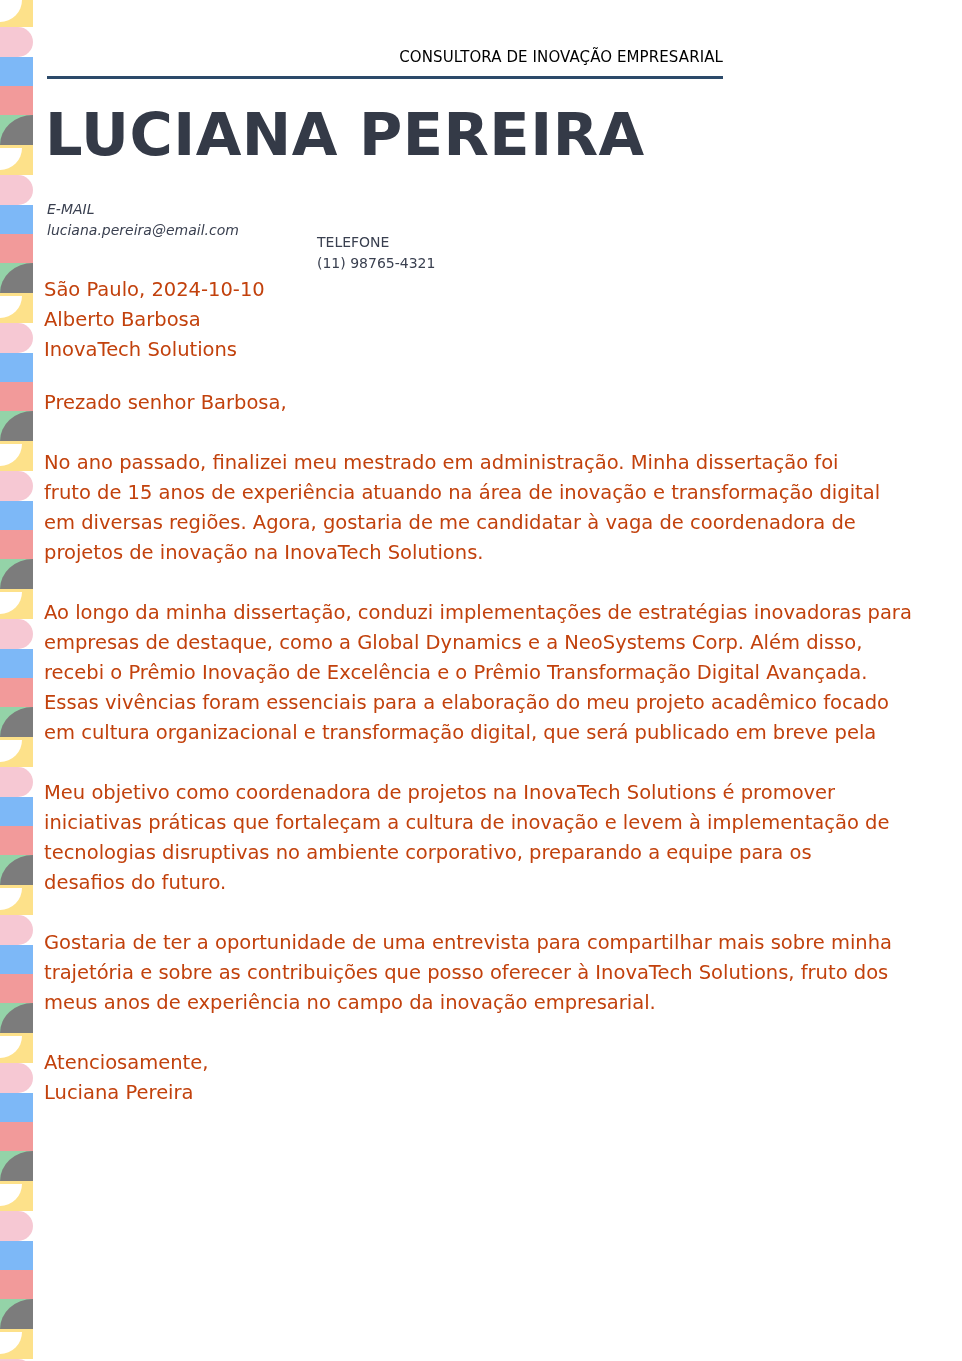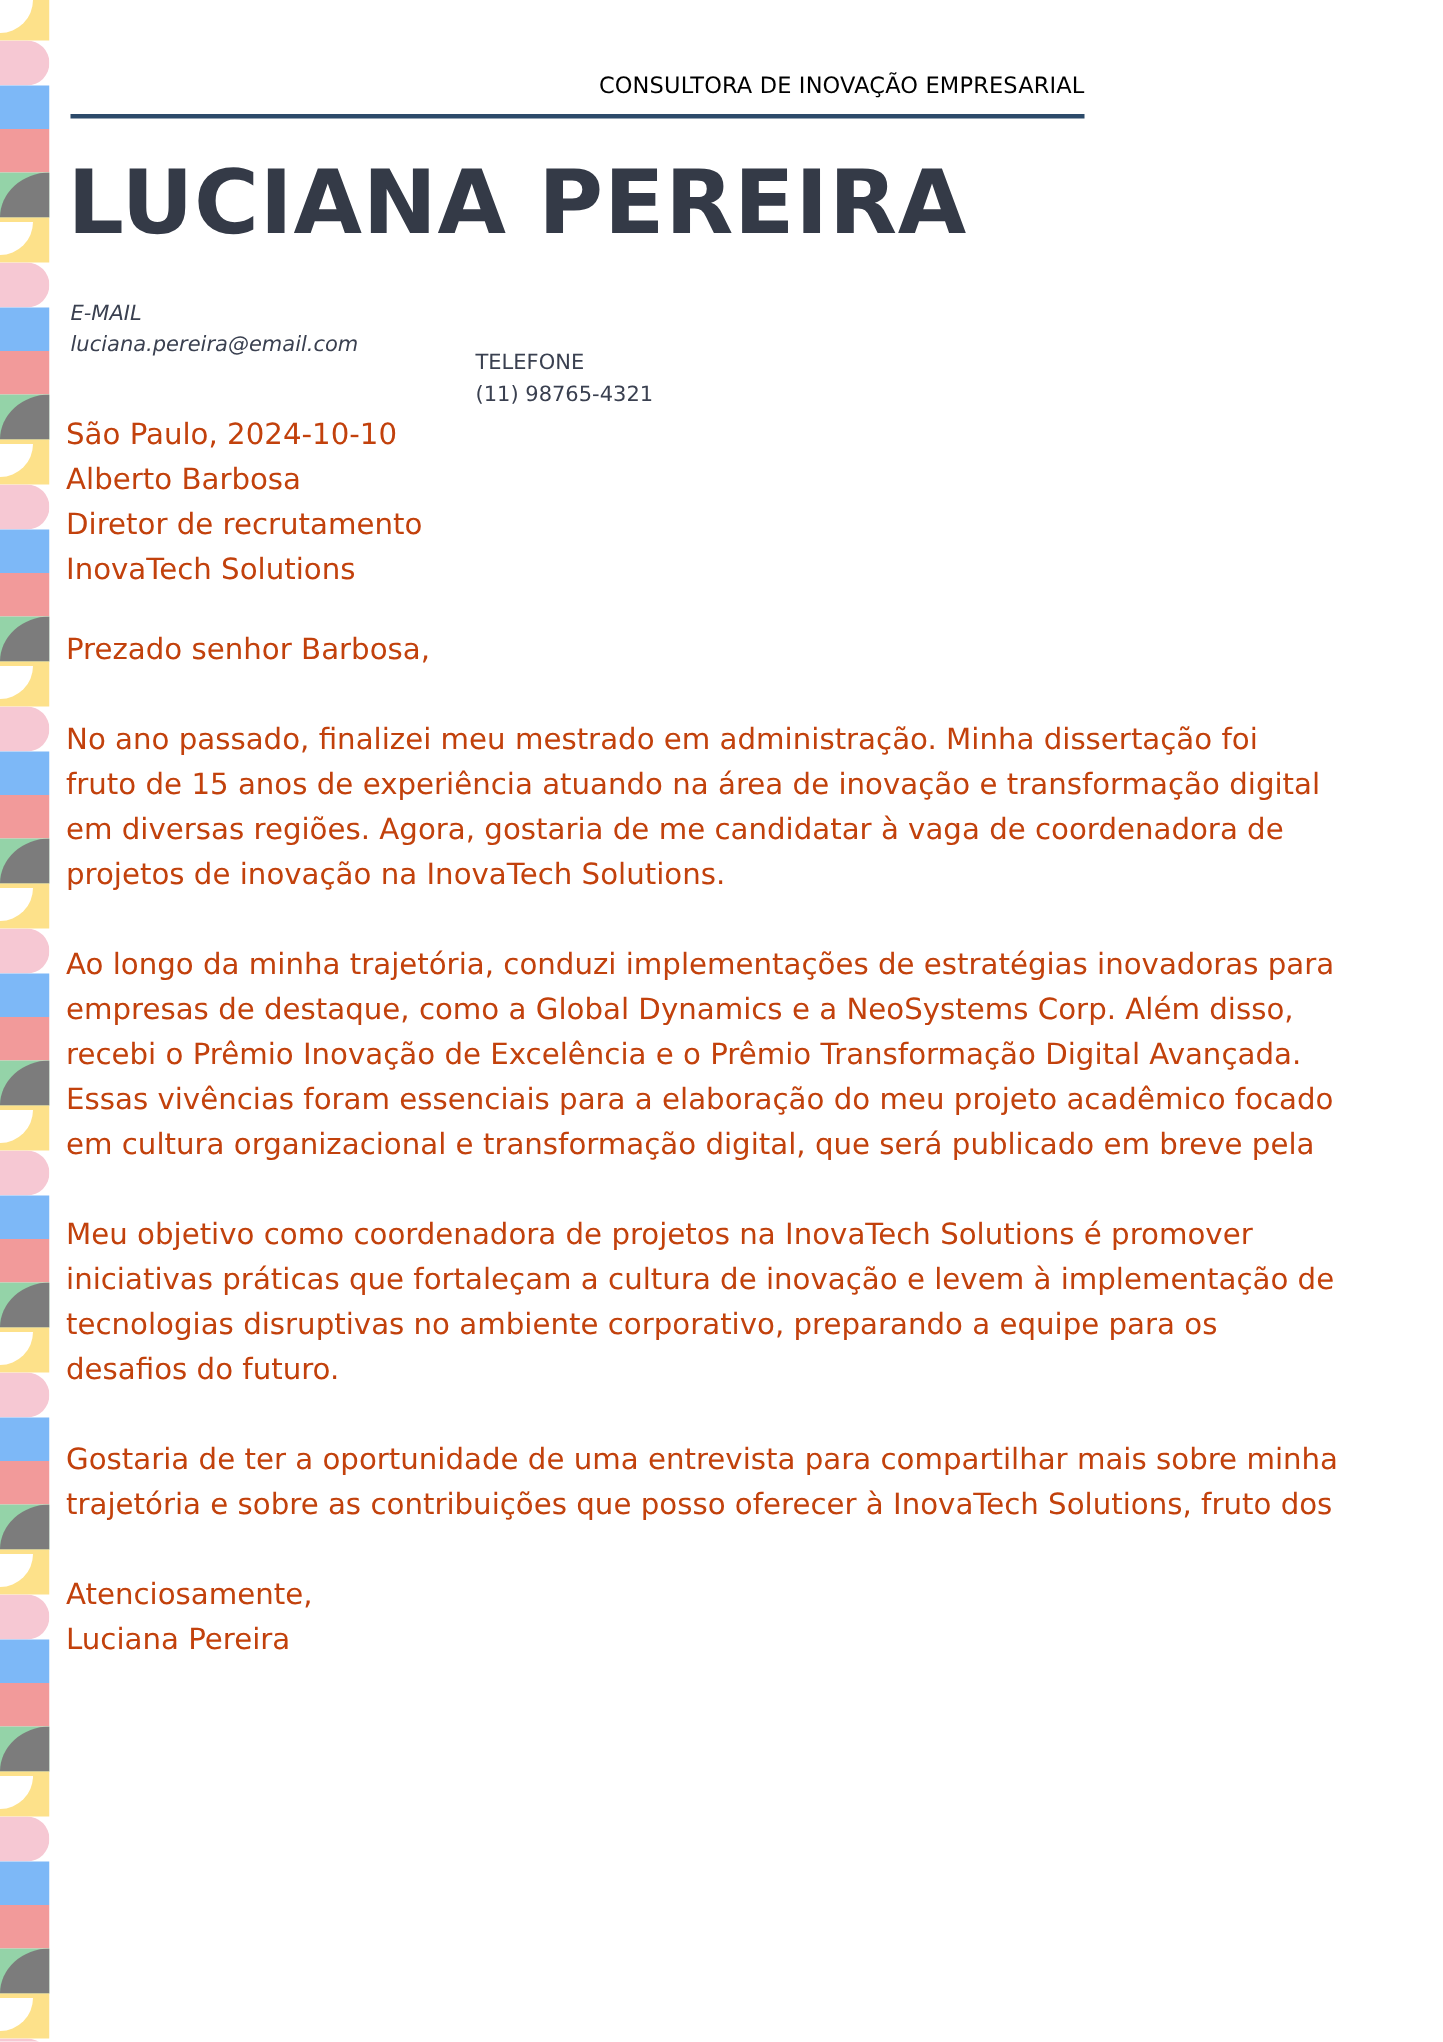--- a/index.html
+++ b/index.html
@@ -188,50 +188,50 @@
 </div>
 <div class="contact phone">
   <span class="line">TELEFONE</span>
   <span class="line">(11) 98765-4321</span>
 </div>
 
 <div class="body-text">
   <div class="address-block">
     <span class="line">São Paulo, 2024-10-10</span>
     <span class="line">Alberto Barbosa</span>
-    <span class="line">Diretor de recrutamento</span>
     <span class="line">InovaTech Solutions</span>
   </div>
 
   <div class="greeting">Prezado senhor Barbosa,</div>
 
   <div class="para">
     <span class="line">No ano passado, finalizei meu mestrado em administração. Minha dissertação foi</span>
     <span class="line">fruto de 15 anos de experiência atuando na área de inovação e transformação digital</span>
     <span class="line">em diversas regiões. Agora, gostaria de me candidatar à vaga de coordenadora de</span>
     <span class="line">projetos de inovação na InovaTech Solutions.</span>
   </div>
 
   <div class="para">
-    <span class="line">Ao longo da minha trajetória, conduzi implementações de estratégias inovadoras para</span>
+    <span class="line">Ao longo da minha dissertação, conduzi implementações de estratégias inovadoras para</span>
     <span class="line">empresas de destaque, como a Global Dynamics e a NeoSystems Corp. Além disso,</span>
     <span class="line">recebi o Prêmio Inovação de Excelência e o Prêmio Transformação Digital Avançada.</span>
     <span class="line">Essas vivências foram essenciais para a elaboração do meu projeto acadêmico focado</span>
     <span class="line">em cultura organizacional e transformação digital, que será publicado em breve pela</span>
   </div>
 
   <div class="para">
     <span class="line">Meu objetivo como coordenadora de projetos na InovaTech Solutions é promover</span>
     <span class="line">iniciativas práticas que fortaleçam a cultura de inovação e levem à implementação de</span>
     <span class="line">tecnologias disruptivas no ambiente corporativo, preparando a equipe para os</span>
     <span class="line">desafios do futuro.</span>
   </div>
 
   <div class="para">
     <span class="line">Gostaria de ter a oportunidade de uma entrevista para compartilhar mais sobre minha</span>
     <span class="line">trajetória e sobre as contribuições que posso oferecer à InovaTech Solutions, fruto dos</span>
+    <span class="line">meus anos de experiência no campo da inovação empresarial.</span>
   </div>
 
   <div class="closing">
     <span class="line">Atenciosamente,</span>
     <span class="line">Luciana Pereira</span>
   </div>
 </div>
 
 </body></html>

